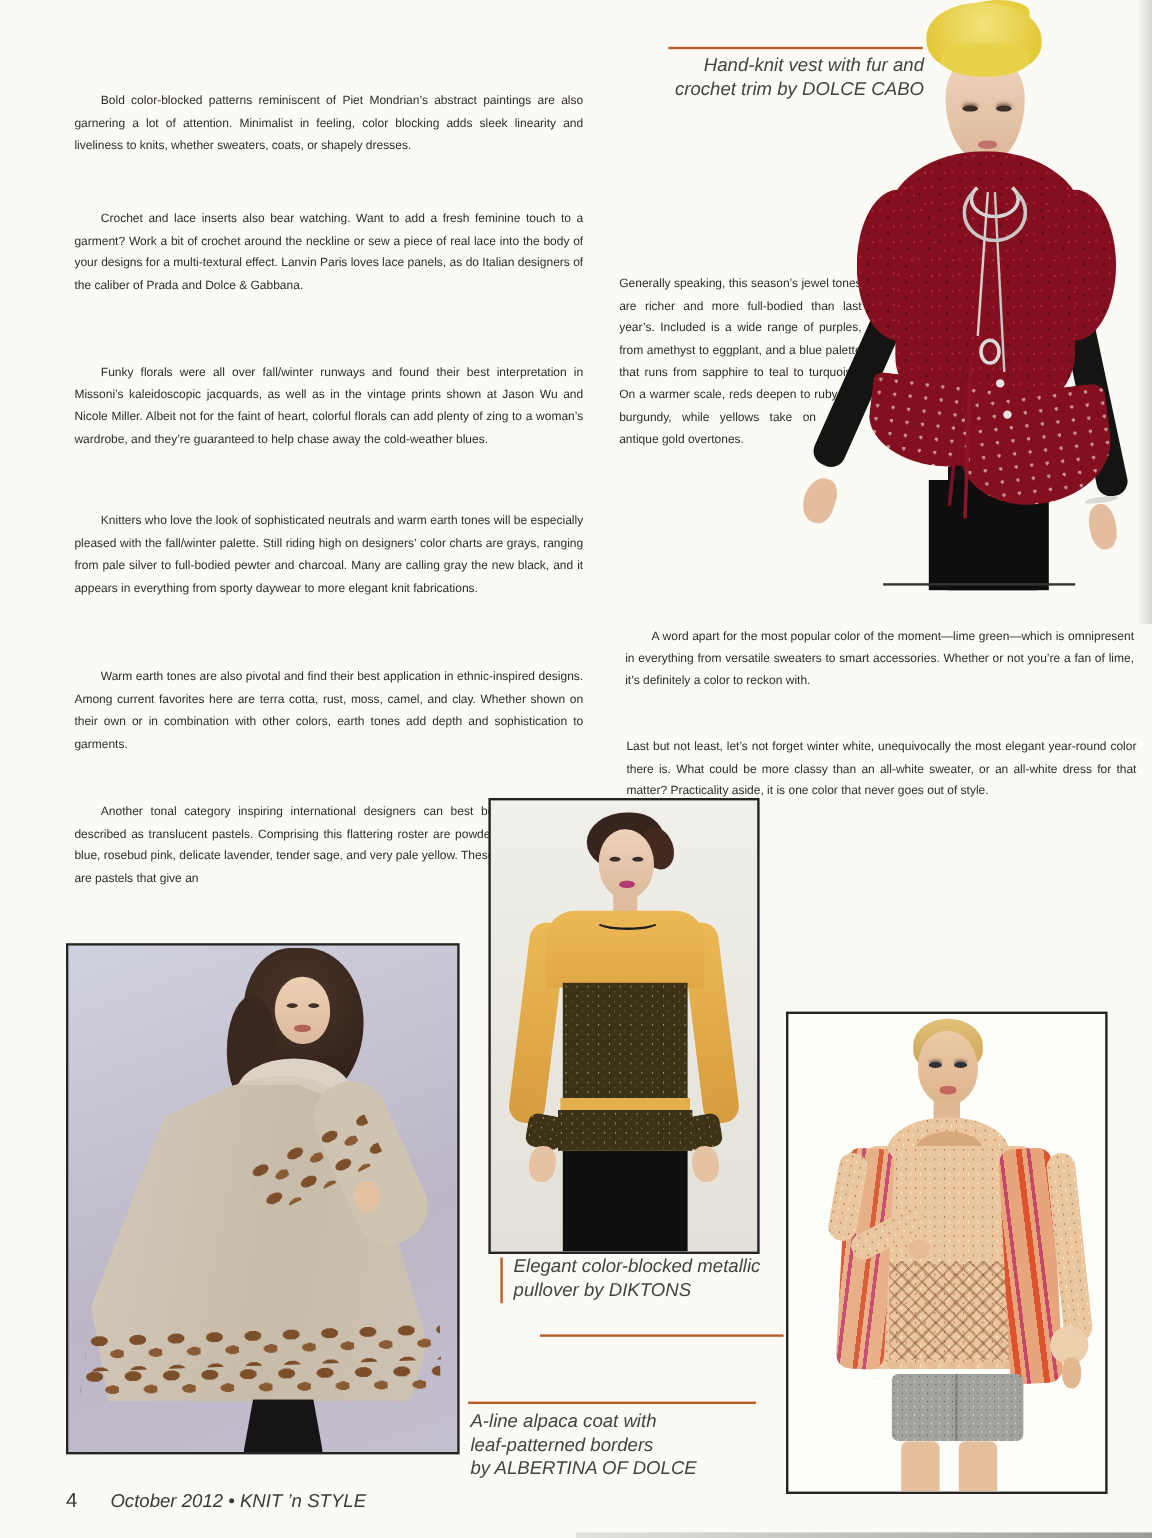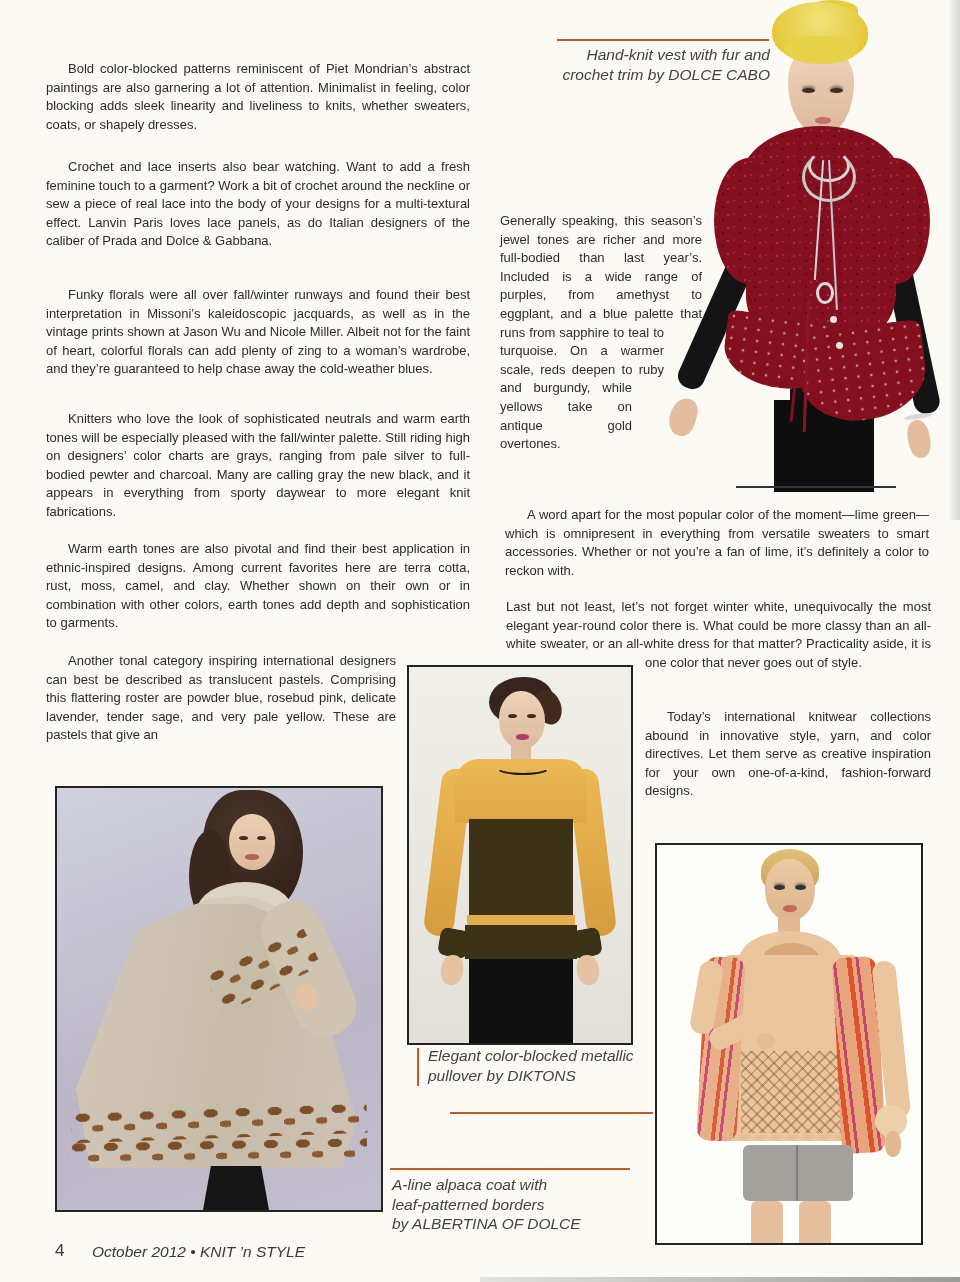--- a/index.html
+++ b/index.html
@@ -7,21 +7,21 @@
     --cap:#45433e;
     --accent:#bf5b26;
   }
   html,body{margin:0;padding:0;background:#888;}
   .page{
     position:relative;width:960px;height:1282px;margin:0 auto;
     background:#fbfaf5;overflow:hidden;
     font-family:"Liberation Sans",sans-serif;color:var(--ink);
   }
   .abs{position:absolute;}
-  .body-text{font-size:13px;line-height:18.6px;text-align:justify;color:var(--ink);margin:0;}
+  .body-text{font-size:10px;line-height:18.6px;text-align:justify;color:var(--ink);margin:16px;}
   .ind{text-indent:22px;}
   .caption{font-style:italic;font-size:15.5px;line-height:19.5px;color:var(--cap);}
   .caption.right{text-align:right;}
   .rule-h{height:2px;background:var(--accent);}
   .rule-v{width:2px;background:var(--accent);}
   .photo{position:absolute;overflow:hidden;}
   .framed{border:2px solid #242424;}
   .shape{position:absolute;}
   
   .fr1{float:right;clear:right;width:10px;height:130px;}
@@ -86,21 +86,20 @@
   </div>
 
   <p class="abs body-text ind" style="left:505px;top:506px;width:424px">A word apart for the most popular color of the moment—lime green—which is omnipresent in everything from versatile sweaters to smart accessories. Whether or not you’re a fan of lime, it’s definitely a color to reckon with.</p>
 
   <div class="abs body-text" style="left:505px;top:598px;width:426px">
     <span class="fl1"></span>
     <span class="fl2"></span>
     <span>Last but not least, let’s not forget winter white, unequivocally the most elegant year-round color there is. What could be more classy than an all-white sweater, or an all-white dress for that matter? Practicality aside, it is one color that never goes out of style.</span>
   </div>
 
-  <p class="abs body-text ind" style="left:645px;top:708px;width:286px">Today’s international knitwear collections abound in innovative style, yarn, and color directives. Let them serve as creative inspiration for your own one-of-a-kind, fashion-forward designs.</p>
 
   <div class="photo" style="left:648px;top:0;width:292px;height:492px" role="img" aria-label="Model in red hand-knit vest with fur and crochet trim over black top and pants">
 
     <div class="shape" style="left:158px;top:0;width:52px;height:20px;background:#e6ce3f;border-radius:50% 50% 20% 20%"></div>
     <div class="shape" style="left:124px;top:2px;width:96px;height:60px;background:radial-gradient(circle at 50% 30%,#f2e27a,#e4c93a 75%);border-radius:48% 52% 42% 46%"></div>
 
     <div class="shape" style="left:140px;top:44px;width:66px;height:92px;background:linear-gradient(175deg,#f0d6bd,#dcb697);border-radius:46% 54% 48% 52% / 40% 40% 58% 58%"></div>
     <div class="shape" style="left:136px;top:36px;width:74px;height:28px;background:#e8d24a;border-radius:40% 40% 55% 55%"></div>
     <div class="shape" style="left:154px;top:88px;width:13px;height:5px;background:#3a2e28;border-radius:50%;box-shadow:0 -2px 3px rgba(60,40,30,.6)"></div>
     <div class="shape" style="left:182px;top:88px;width:13px;height:5px;background:#3a2e28;border-radius:50%;box-shadow:0 -2px 3px rgba(60,40,30,.6)"></div>

